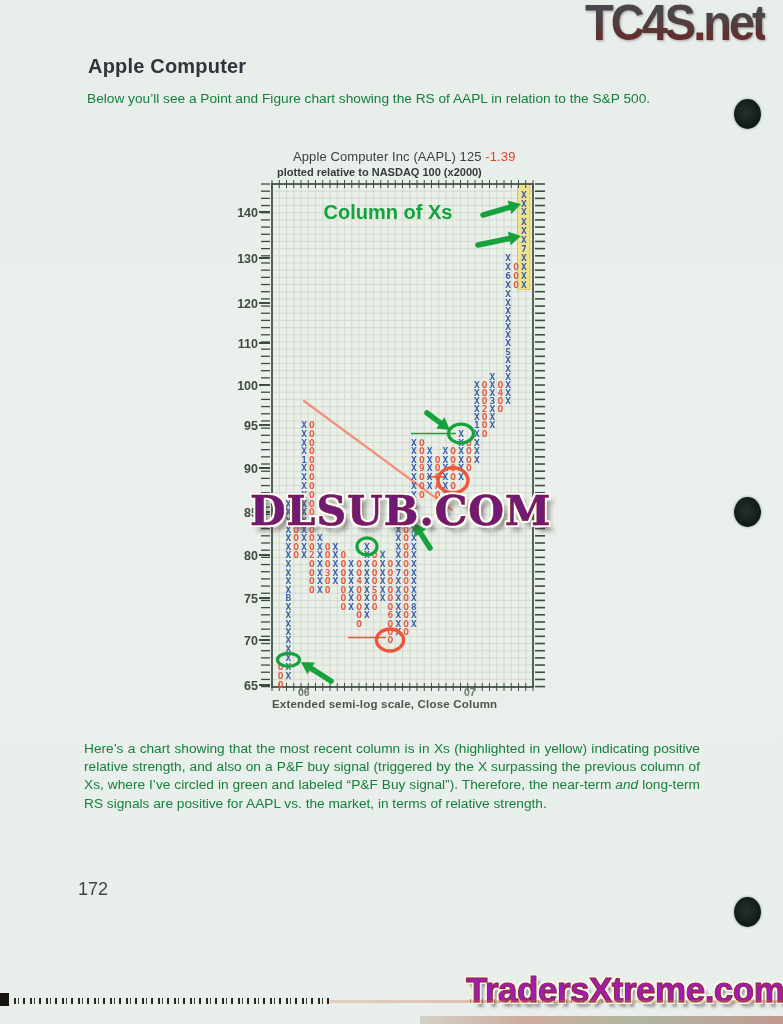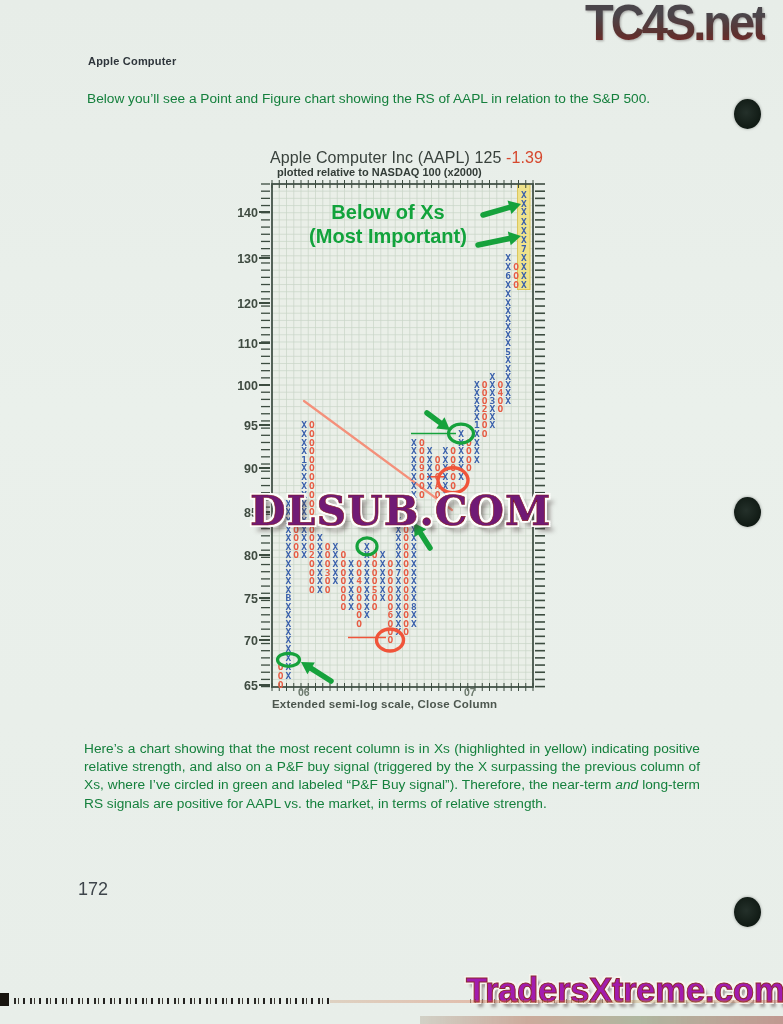--- a/index.html
+++ b/index.html
@@ -6,27 +6,27 @@
   body{width:783px;height:1024px;position:relative;overflow:hidden;
        background:linear-gradient(180deg,#e7ede8 0%,#eaf0eb 40%,#e8eee9 100%);
        font-family:"Liberation Sans",sans-serif}
   .abs{position:absolute}
   
   .tc4s{left:585px;top:-8px;font-size:47px;font-weight:800;letter-spacing:-3px;
         transform:scaleY(1.08);transform-origin:top left;
         background:linear-gradient(180deg,#4b464b 38%,#5c3230 70%,#822222 95%);
         -webkit-background-clip:text;background-clip:text;color:transparent;
         filter:drop-shadow(1px 1px 1px rgba(40,30,30,.35))}
-  .heading{left:88px;top:55px;font-size:11px;font-weight:700;color:#2e353b;letter-spacing:.2px}
+  .heading{left:88px;top:55px;font-size:20px;font-weight:700;color:#2e353b;letter-spacing:.2px}
   .para{color:#15803d;text-align:justify;font-size:13.7px;line-height:16.2px}
   .para1{left:87px;top:91px;width:613px}
   .para2{left:84px;top:740px;width:616px;line-height:18.2px}
   .pagenum{left:78px;top:879px;font-size:18px;color:#3e454b}
   
-  .ctitle{left:270px;top:149px;font-size:16px;color:#38413c;letter-spacing:.1px}
+  .ctitle{left:293px;top:149px;font-size:13px;color:#38413c;letter-spacing:.1px}
   .csub{left:277px;top:166px;font-size:11px;font-weight:700;color:#333c37}
   .cgreen{left:283px;top:200px;width:210px;text-align:center;font-size:20px;line-height:24px;
           font-weight:700;color:#12a33c}
   .ccaption{left:272px;top:698px;font-size:11.5px;font-weight:700;color:#4c564e;letter-spacing:.2px}
   
   .dlsub{left:250px;top:487px;font-family:"DejaVu Serif",serif;font-weight:700;font-size:41px;
          letter-spacing:1px;color:#701a75;-webkit-text-stroke:.6px #82141c;
          text-shadow:-2px 0 0 #fdfdfb,2px 0 0 #fdfdfb,0 -2px 0 #fdfdfb,0 2px 0 #fdfdfb,
                      -2px -2px 0 #fdfdfb,2px 2px 0 #fdfdfb,2px -2px 0 #fdfdfb,-2px 2px 0 #fdfdfb,
                      5px 6px 4px rgba(70,55,55,.5)}
@@ -784,22 +784,21 @@
     <polygon points="521,236 510.6885545758244,245.3098922262424 507.8204704181067,231.60682347270225" fill="#16a23c"></polygon>
     <line x1="427" y1="413" x2="440.3498863024041" y2="422.8673072669943" stroke="#16a23c" stroke-width="5.5" stroke-linecap="round"></line>
     <polygon points="450,430 436.1891488748175,428.4965402572586 444.51062372999075,417.23807427673006" fill="#16a23c"></polygon>
     <line x1="430" y1="548" x2="420.4686443570804" y2="533.1072568079381" stroke="#16a23c" stroke-width="5.5" stroke-linecap="round"></line>
     <polygon points="414,523 426.36454416171097,529.3338809329746 414.5727445524498,536.8806326829017" fill="#16a23c"></polygon>
     <line x1="331" y1="681" x2="311.1378289066507" y2="668.4206249742122" stroke="#16a23c" stroke-width="5.5" stroke-linecap="round"></line>
     <polygon points="301,662 314.88319347494115,662.5068914453326 307.3924643383603,674.3343585030917" fill="#16a23c"></polygon>
   </svg>
 
 <div class="abs cgreen">
-  <div>Below of Xs</div>
-  <div>(Most Important)</div>
+  <div>Column of Xs</div>
 </div>
 
 <div class="abs ccaption">Extended semi-log scale, Close Column</div>
 
 <div class="abs dlsub">DLSUB.COM</div>
 
 <div class="abs para para2"><span>Here’s a chart showing that the most recent column is in Xs (highlighted in yellow) indicating positive relative strength, and also on a P&amp;F buy signal (triggered by the X surpassing the previous column of Xs, where I’ve circled in green and labeled “P&amp;F Buy signal”).  Therefore, the near-term </span><span style="font-style: italic;">and</span><span> long-term RS signals are positive for AAPL vs. the market, in terms of relative strength.</span></div>
 
 <div class="abs pagenum">172</div>
 

